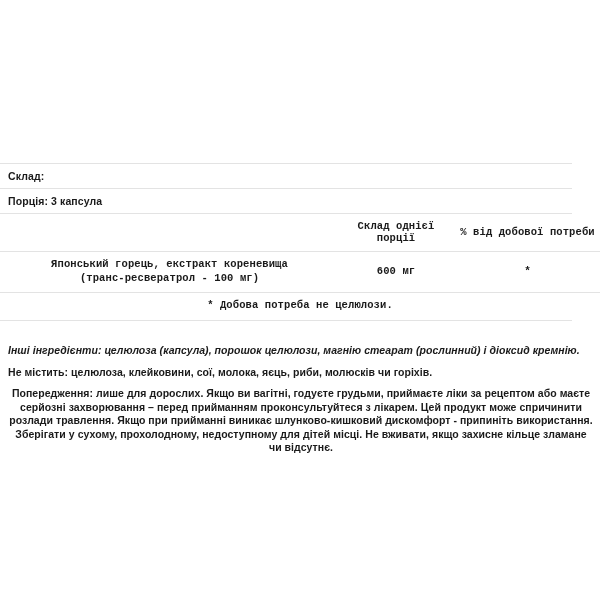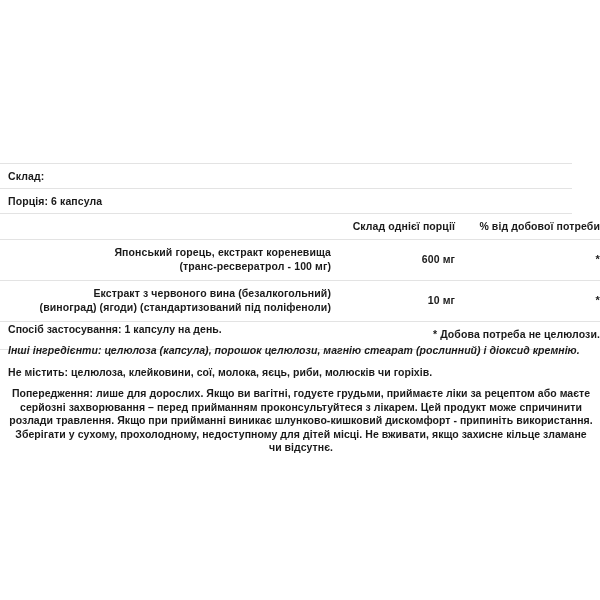--- a/index.html
+++ b/index.html
@@ -51,21 +51,22 @@
     table-layout: fixed;
   }
   .facts-table col.c-name   { width: 337px; }
   .facts-table col.c-amount { width: 118px; }
   .facts-table col.c-dv     { width: 145px; }
 
   .facts-table th,
   .facts-table td {
     vertical-align: middle;
     padding: 0;
-    text-align: right;
+    text-align: center;
+    font-family: Liberation Mono, monospace;
   }
 
   .facts-table thead th {
     font-size: 10.5px;
     font-weight: bold;
     color: #1a1a1a;
     padding: 6px 0 7px 0;
     letter-spacing: 0.1px;
   }
   .facts-table thead th.c-name { padding-left: 8px; }
@@ -118,21 +119,21 @@
 <div class="page">
 
   <div class="panel">
 
     <div class="rule"></div>
 
     <div class="band">Склад:</div>
 
     <div class="rule"></div>
 
-    <div class="band">Порція: 6 капсула</div>
+    <div class="band">Порція: 3 капсула</div>
 
     <div class="rule"></div>
 
     <table class="facts-table">
       <colgroup>
         <col class="c-name">
         <col class="c-amount">
         <col class="c-dv">
       </colgroup>
       <thead>
@@ -148,43 +149,32 @@
           <td class="c-name">
             <span>Японський горець, екстракт кореневища</span><br>
             <span>(транс-ресвератрол - 100 мг)</span>
           </td>
           <td class="c-amount">600 мг</td>
           <td class="c-dv">
             <span class="dv-star">*</span>
           </td>
         </tr>
 
-        <tr>
-          <td class="c-name">
-            <span>Екстракт з червоного вина (безалкогольний)</span><br>
-            <span>(виноград) (ягоди) (стандартизований під поліфеноли)</span>
-          </td>
-          <td class="c-amount">10 мг</td>
-          <td class="c-dv">
-            <span class="dv-star">*</span>
-          </td>
-        </tr>
 
         <tr class="footnote-row">
           <td colspan="3">* Добова потреба не целюлози.</td>
         </tr>
 
       </tbody>
     </table>
 
     <div class="rule"></div>
 
   </div>
 
-  <div class="body-block p-directions">Спосіб застосування: 1 капсулу на день.</div>
 
   <div class="body-block p-other">Інші інгредієнти: целюлоза (капсула), порошок целюлози, магнію стеарат (рослинний) і діоксид кремнію.</div>
 
   <div class="body-block p-free">Не містить: целюлоза, клейковини, сої, молока, яєць, риби, молюсків чи горіхів.</div>
 
   <div class="body-block p-warning">Попередження: лише для дорослих. Якщо ви вагітні, годуєте грудьми, приймаєте ліки за рецептом або маєте серйозні захворювання – перед прийманням проконсультуйтеся з лікарем. Цей продукт може спричинити розлади травлення. Якщо при прийманні виникає шлунково-кишковий дискомфорт - припиніть використання. Зберігати у сухому, прохолодному, недоступному для дітей місці. Не вживати, якщо захисне кільце зламане чи відсутнє.</div>
 
 </div>
 
 </body></html>

